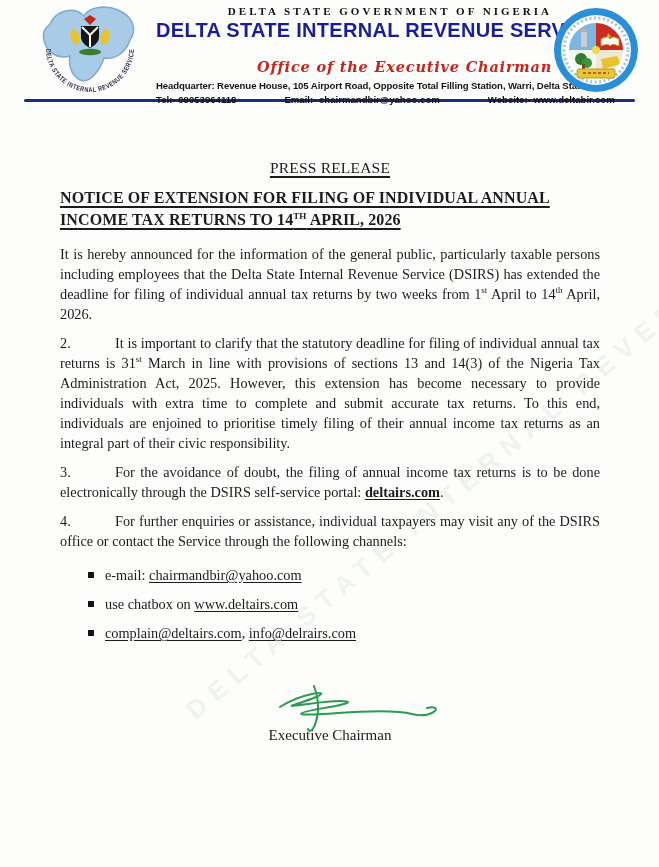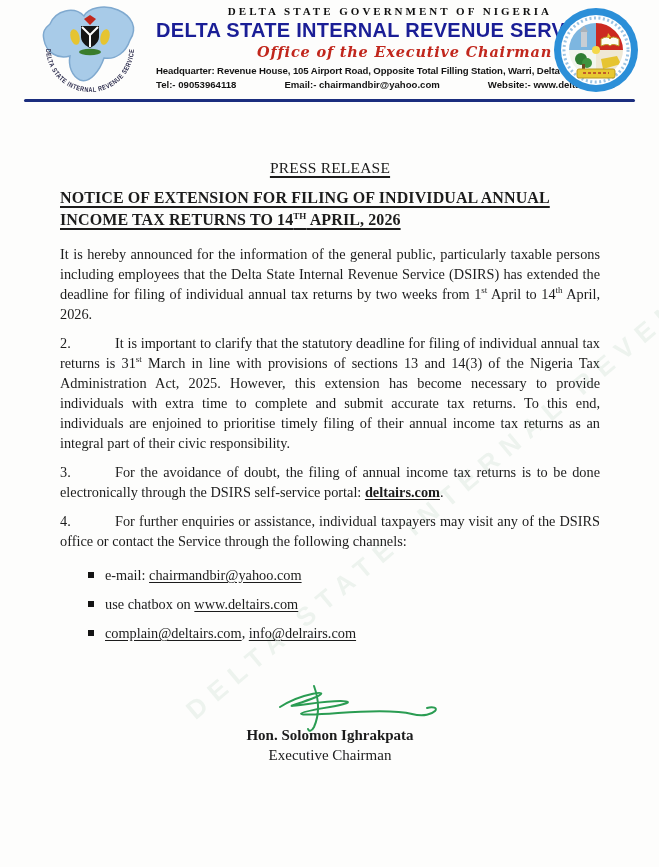--- a/index.html
+++ b/index.html
@@ -16,21 +16,21 @@
   .gov-line{
     font-family:"Liberation Serif", serif; font-weight:bold; font-size:11px;
     letter-spacing:3px; color:#101010; white-space:nowrap;
   }
   .service-name{
     font-family:"Liberation Sans", sans-serif; font-weight:bold; font-size:20px;
     letter-spacing:.3px; color:#1a1e96; margin-top:2px; white-space:nowrap;
   }
   .office-line{
     font-family:"DejaVu Serif", serif; font-style:italic; font-weight:bold;
-    font-size:14.5px; color:#c1271d; margin-top:1px; letter-spacing:.8px;
+    font-size:14.5px; color:#c1271d; margin-top:16px; letter-spacing:.8px;
   }
   .address-line{
     font-family:"Liberation Sans", sans-serif; font-weight:bold; font-size:9.6px;
     color:#141414; margin-top:5px; letter-spacing:-.1px; white-space:nowrap;
   }
   .contact-line{
     font-family:"Liberation Sans", sans-serif; font-weight:bold; font-size:9.6px;
     color:#141414; margin-top:3px; display:flex; gap:48px; white-space:nowrap;
   }
   .rule{height:3px; background:#1b2d7e; margin:0 24px; border-radius:2px;}
@@ -189,18 +189,17 @@
 
     <div class="sig-block">
       <svg class="sig-ink" width="200" height="52" viewBox="0 0 200 52">
         <g stroke="#2a9c52" stroke-width="2" fill="none" stroke-linecap="round">
           <path d="M38,26 C60,12 92,8 74,16 C52,25 36,27 66,23 C104,18 122,20 88,26
                    C52,32 44,36 96,32 C140,29 158,30 170,33 C182,36 190,33 193,30
                    C196,27 191,25 185,27"></path>
           <path d="M72,5 C76,16 79,30 72,46 C70,50 67,51 66,48"></path>
         </g>
       </svg>
-      <div class="sig-name">Hon. Solomon Ighrakpata</div>
       <div class="sig-title">Executive Chairman</div>
     </div>
 
   </main>
 </div>
 
 </body></html>

